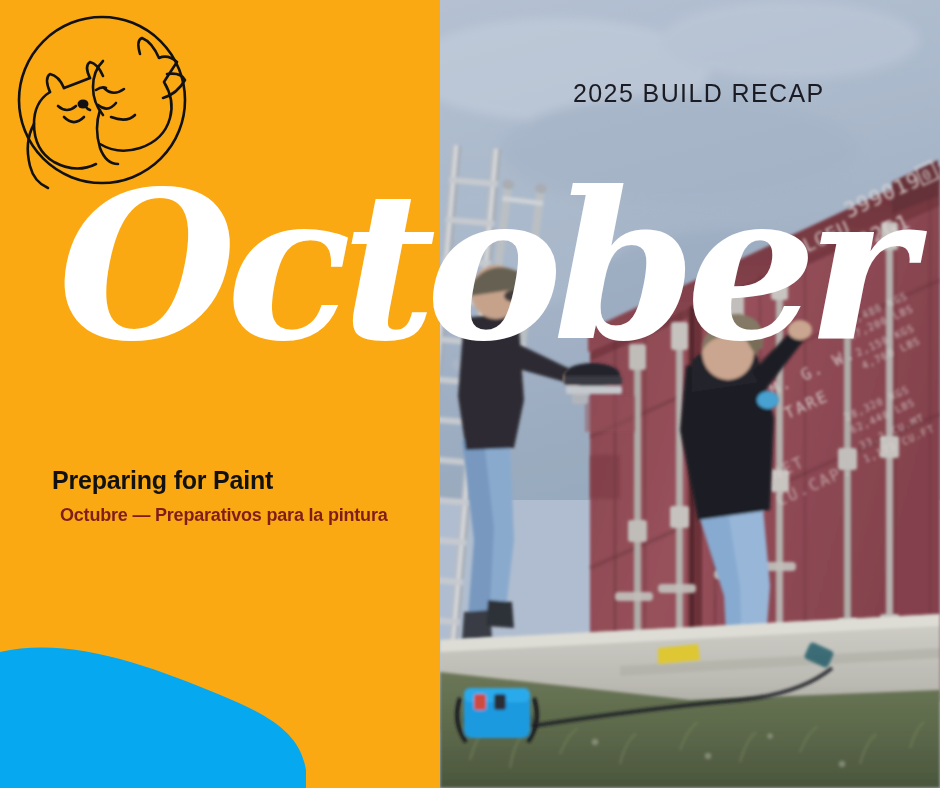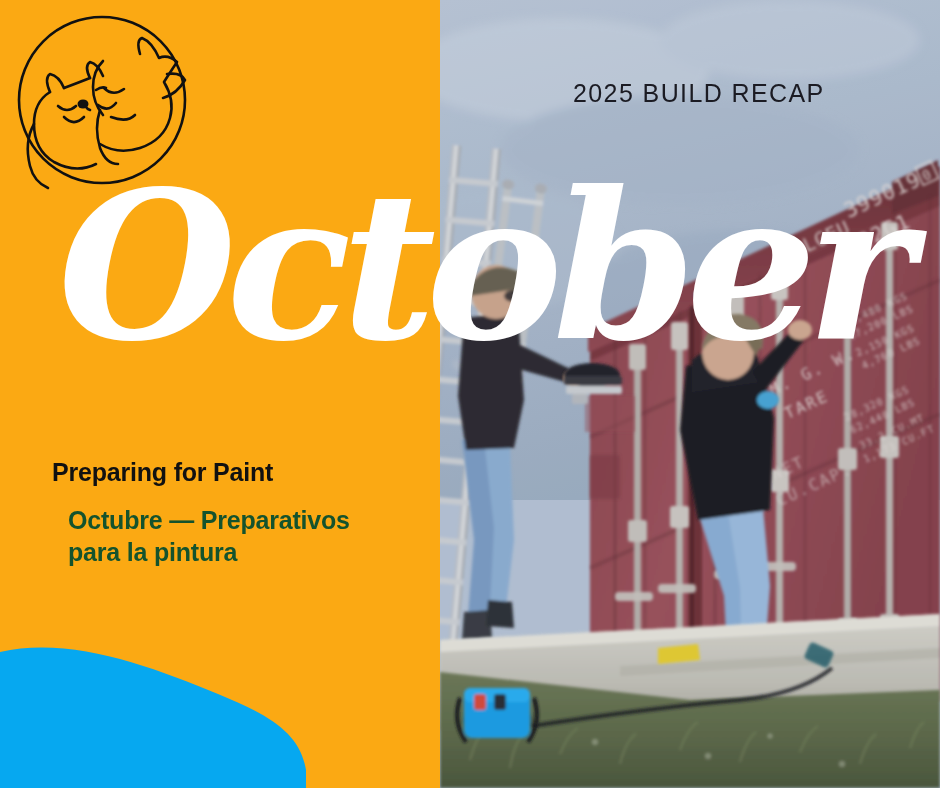--- a/index.html
+++ b/index.html
@@ -61,30 +61,30 @@
     left:52px;top:450px;
     width:370px;
     z-index:6;
   }
   .caption-en{
     font-family:"Liberation Sans",sans-serif;
     font-weight:700;
     font-size:25px;
     line-height:1.18;
     color:#111111;
-    margin:8px 0 8px 0;
+    margin:16px 0 8px 0;
     letter-spacing:-0.2px;
   }
   .caption-es{
     font-family:"Liberation Sans",sans-serif;
     font-weight:700;
-    font-size:25px;
+    font-size:18px;
     line-height:1.30;
-    color:#14532d;
-    margin:16px;
+    color:#7f1d1d;
+    margin:8px;
     letter-spacing:-0.2px;
     max-width:340px;
   }
 
   
   .photo{
     position:absolute;
     left:440px;top:0;
     width:500px;height:788px;
     overflow:hidden;

